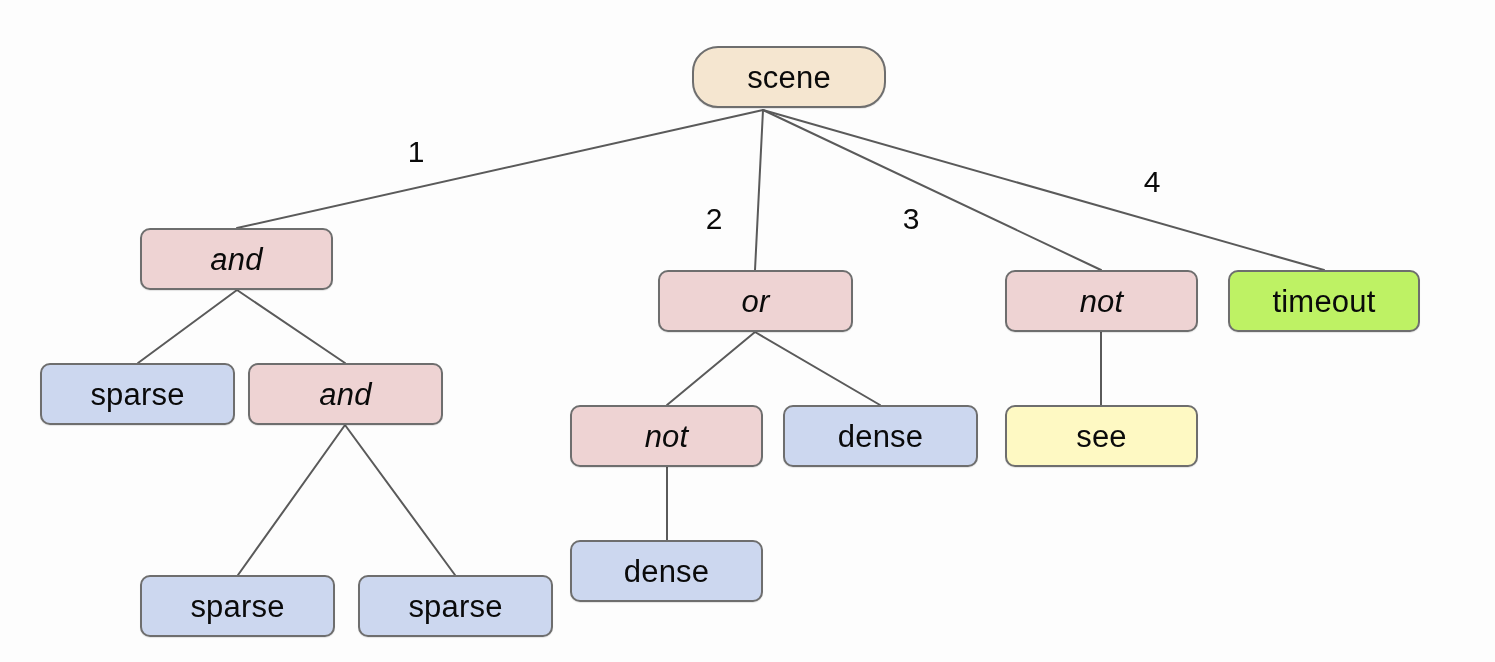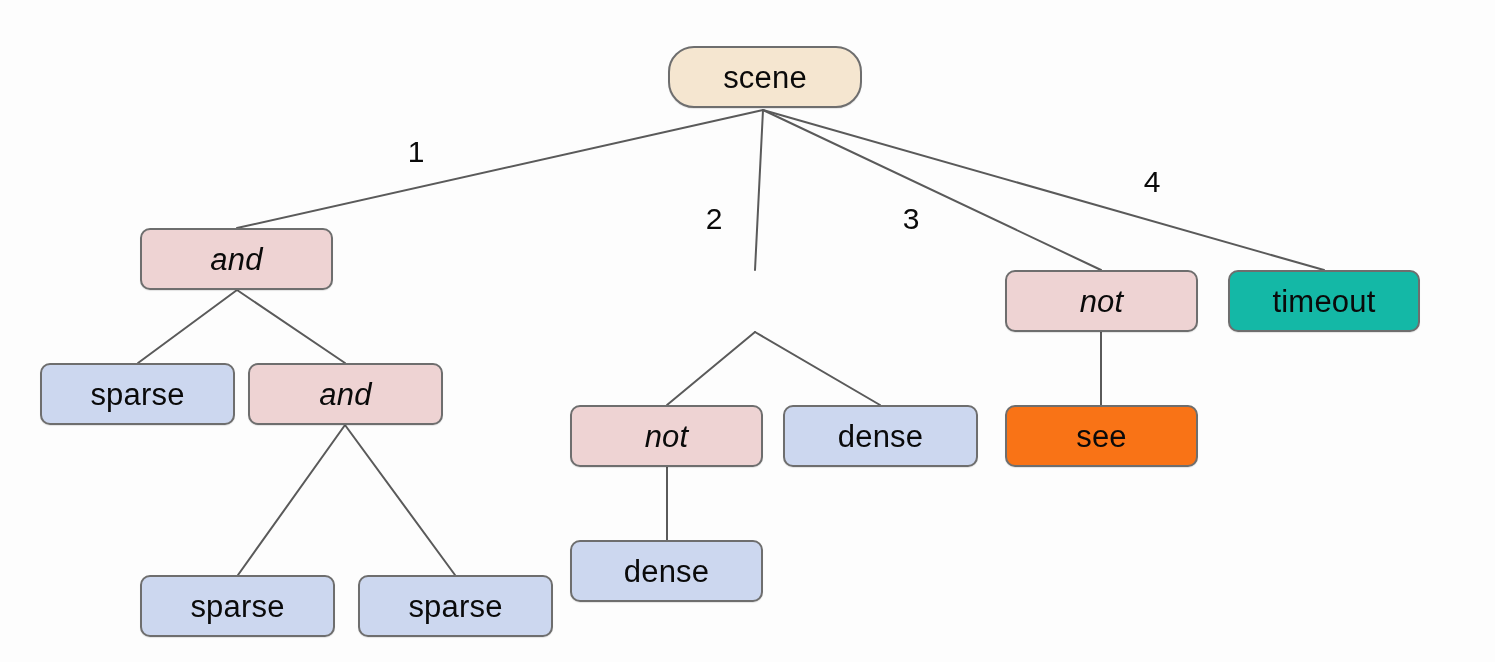--- a/index.html
+++ b/index.html
@@ -62,45 +62,48 @@
       <line x1="763" y1="110" x2="1324" y2="270" stroke="#5a5a5a" stroke-width="2" stroke-linecap="round"></line>
       <line x1="237" y1="290" x2="138" y2="363" stroke="#5a5a5a" stroke-width="2" stroke-linecap="round"></line>
       <line x1="237" y1="290" x2="345" y2="363" stroke="#5a5a5a" stroke-width="2" stroke-linecap="round"></line>
       <line x1="345" y1="425" x2="238" y2="575" stroke="#5a5a5a" stroke-width="2" stroke-linecap="round"></line>
       <line x1="345" y1="425" x2="455" y2="575" stroke="#5a5a5a" stroke-width="2" stroke-linecap="round"></line>
       <line x1="755" y1="332" x2="667" y2="405" stroke="#5a5a5a" stroke-width="2" stroke-linecap="round"></line>
       <line x1="755" y1="332" x2="880" y2="405" stroke="#5a5a5a" stroke-width="2" stroke-linecap="round"></line>
       <line x1="667" y1="467" x2="667" y2="540" stroke="#5a5a5a" stroke-width="2" stroke-linecap="round"></line>
       <line x1="1101" y1="332" x2="1101" y2="405" stroke="#5a5a5a" stroke-width="2" stroke-linecap="round"></line>
     </svg>
-<div class="node root" style="left: 668px; top: 46px; width: 194px; height: 62px; border-color: rgb(110, 110, 110); color: rgb(10, 10, 10); background: rgb(245, 230, 208); border-radius: 26px;">
+<div class="node root" style="left: 692px; top: 46px; width: 194px; height: 62px; border-color: rgb(110, 110, 110); color: rgb(10, 10, 10); background: rgb(245, 230, 208); border-radius: 26px;">
       <span>scene</span>
     </div>
     <div class="node op" style="left: 140px; top: 228px; width: 193px; height: 62px; border-color: rgb(110, 110, 110); color: rgb(10, 10, 10); background: rgb(238, 211, 211);">
       <span>and</span>
     </div>
+    <div class="node op" style="left: 658px; top: 270px; width: 195px; height: 62px; border-color: rgb(110, 110, 110); color: rgb(10, 10, 10); background: rgb(238, 211, 211);">
+      <span>or</span>
+    </div>
     <div class="node op" style="left: 1005px; top: 270px; width: 193px; height: 62px; border-color: rgb(110, 110, 110); color: rgb(10, 10, 10); background: rgb(238, 211, 211);">
       <span>not</span>
     </div>
-    <div class="node leaf" style="left: 1228px; top: 270px; width: 192px; height: 62px; border-color: rgb(110, 110, 110); color: rgb(10, 10, 10); background: #14b8a6;">
+    <div class="node leaf" style="left: 1228px; top: 270px; width: 192px; height: 62px; border-color: rgb(110, 110, 110); color: rgb(10, 10, 10); background: #bef264;">
       <span>timeout</span>
     </div>
     <div class="node leaf" style="left: 40px; top: 363px; width: 195px; height: 62px; border-color: rgb(110, 110, 110); color: rgb(10, 10, 10); background: rgb(204, 215, 239);">
       <span>sparse</span>
     </div>
     <div class="node op" style="left: 248px; top: 363px; width: 195px; height: 62px; border-color: rgb(110, 110, 110); color: rgb(10, 10, 10); background: rgb(238, 211, 211);">
       <span>and</span>
     </div>
     <div class="node op" style="left: 570px; top: 405px; width: 193px; height: 62px; border-color: rgb(110, 110, 110); color: rgb(10, 10, 10); background: rgb(238, 211, 211);">
       <span>not</span>
     </div>
     <div class="node leaf" style="left: 783px; top: 405px; width: 195px; height: 62px; border-color: rgb(110, 110, 110); color: rgb(10, 10, 10); background: rgb(204, 215, 239);">
       <span>dense</span>
     </div>
-    <div class="node leaf" style="left: 1005px; top: 405px; width: 193px; height: 62px; border-color: rgb(110, 110, 110); color: rgb(10, 10, 10); background: #f97316;">
+    <div class="node leaf" style="left: 1005px; top: 405px; width: 193px; height: 62px; border-color: rgb(110, 110, 110); color: rgb(10, 10, 10); background: #fef9c3;">
       <span>see</span>
     </div>
     <div class="node leaf" style="left: 570px; top: 540px; width: 193px; height: 62px; border-color: rgb(110, 110, 110); color: rgb(10, 10, 10); background: rgb(204, 215, 239);">
       <span>dense</span>
     </div>
     <div class="node leaf" style="left: 140px; top: 575px; width: 195px; height: 62px; border-color: rgb(110, 110, 110); color: rgb(10, 10, 10); background: rgb(204, 215, 239);">
       <span>sparse</span>
     </div>
     <div class="node leaf" style="left: 358px; top: 575px; width: 195px; height: 62px; border-color: rgb(110, 110, 110); color: rgb(10, 10, 10); background: rgb(204, 215, 239);">
       <span>sparse</span>

